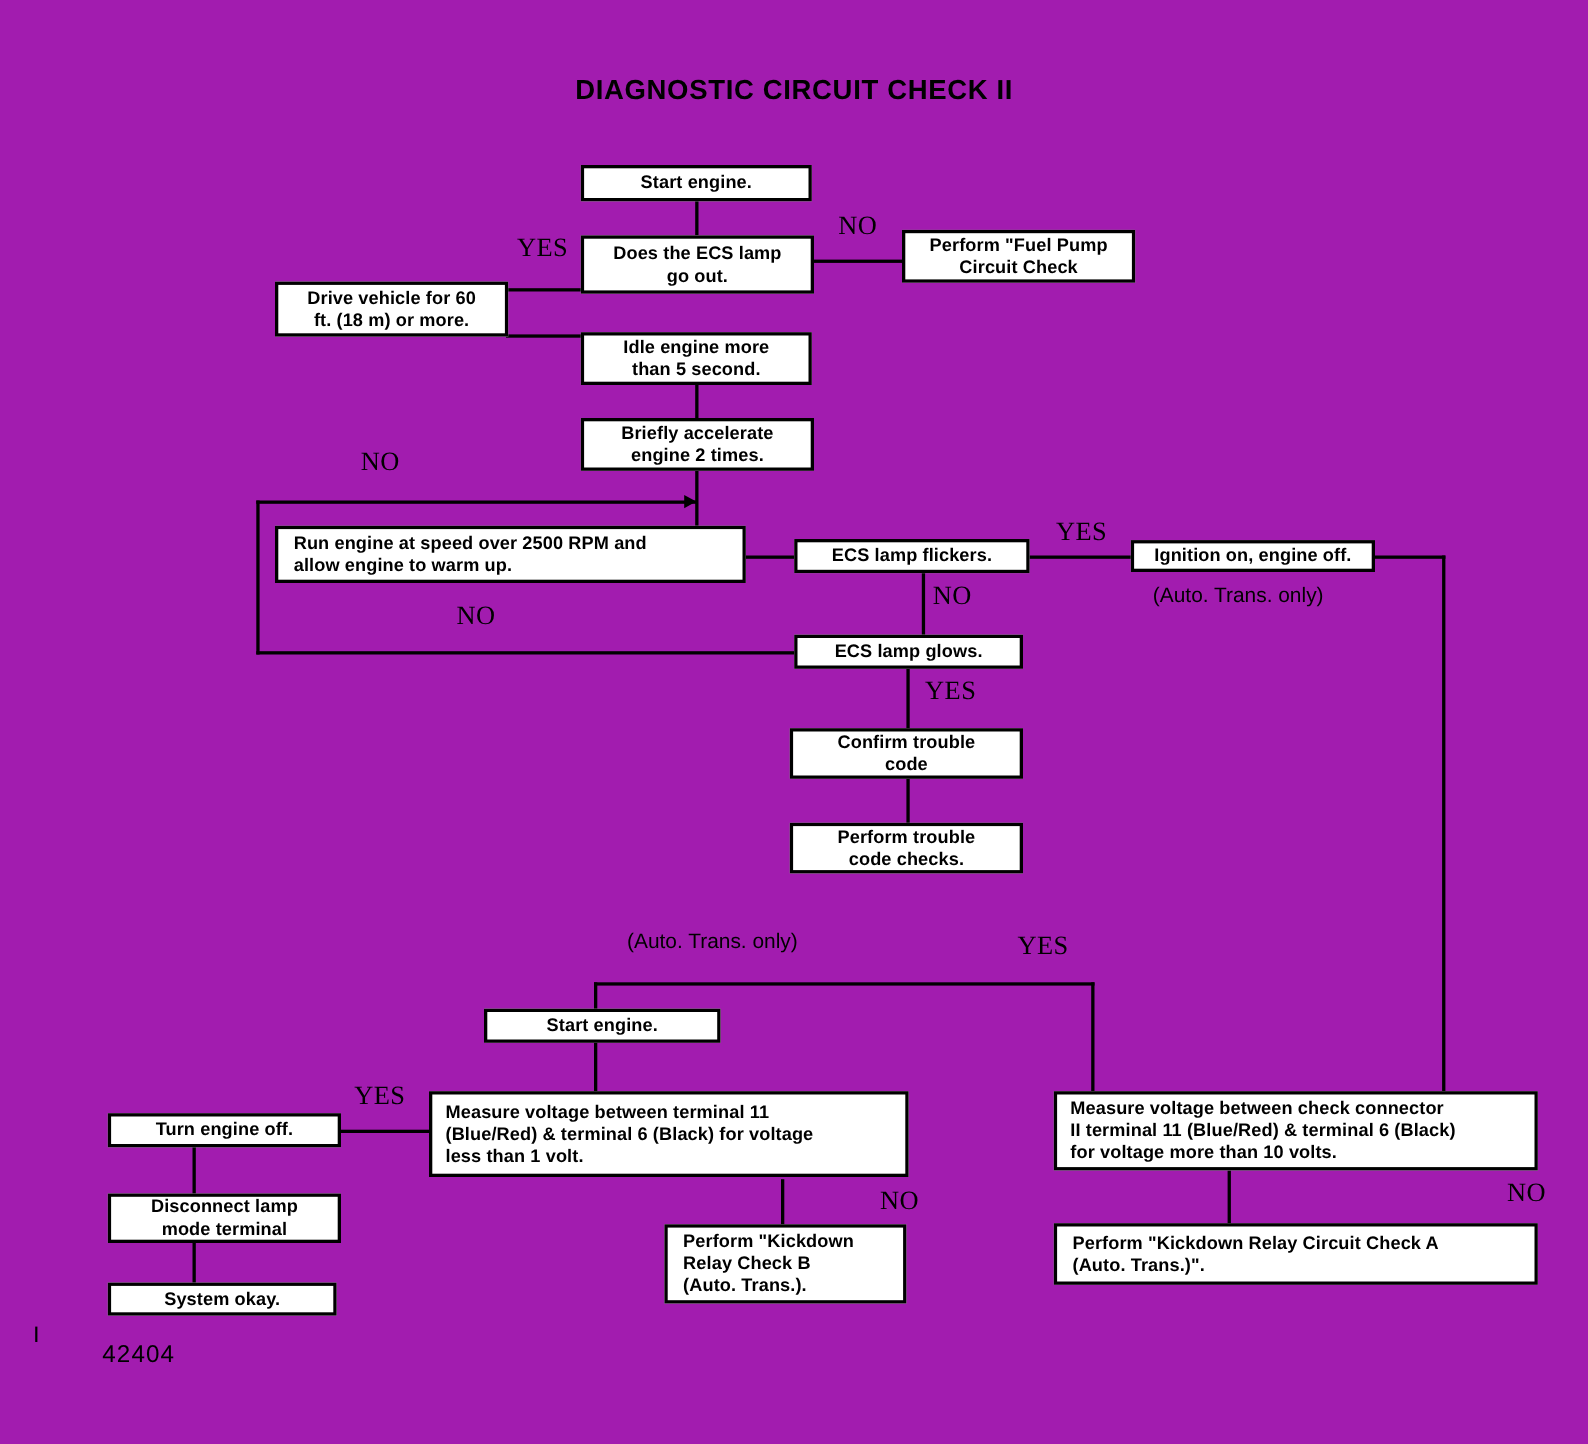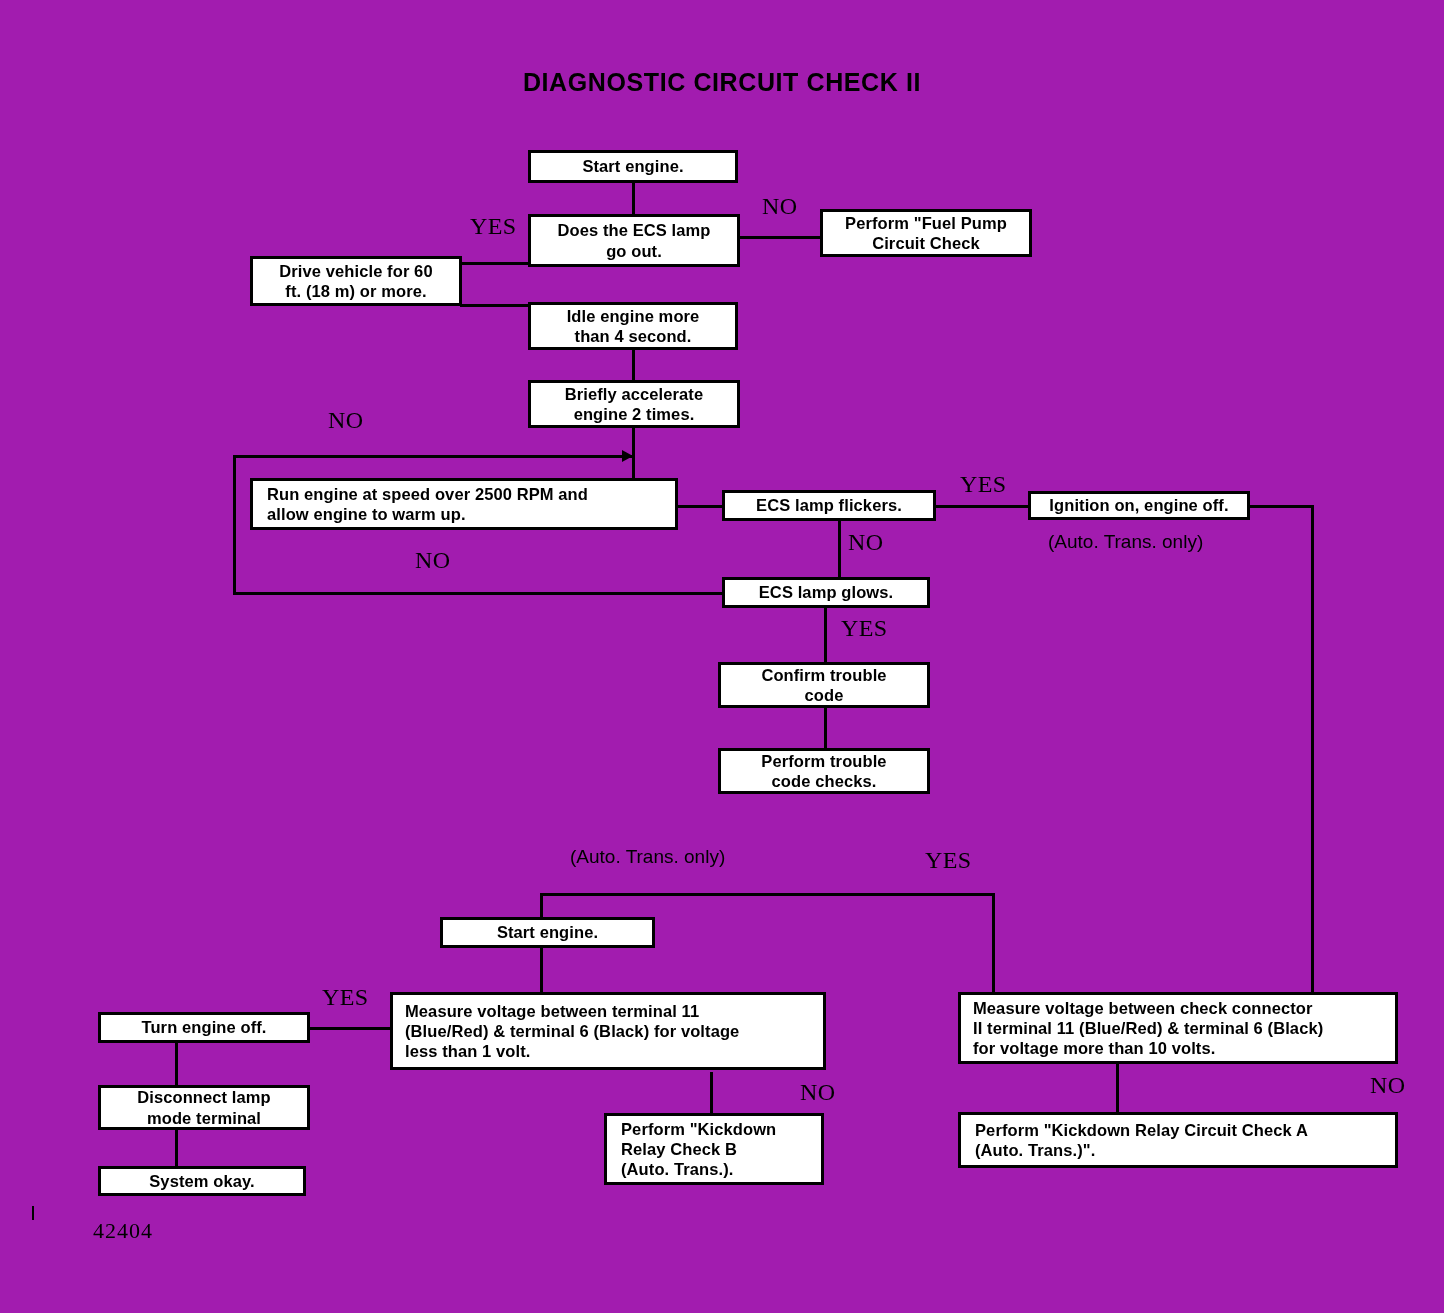--- a/index.html
+++ b/index.html
@@ -171,21 +171,21 @@
 Circuit Check</span>
   </div>
 
   <div class="box" style="left:250px; top:256px; width:212px; height:50px; white-space:pre-line;">
     <span class="inner">Drive vehicle for 60
 ft. (18 m) or more.</span>
   </div>
 
   <div class="box" style="left:528px; top:302px; width:210px; height:48px; white-space:pre-line;">
     <span class="inner">Idle engine more
-than 4 second.</span>
+than 5 second.</span>
   </div>
 
   <div class="box" style="left:528px; top:380px; width:212px; height:48px; white-space:pre-line;">
     <span class="inner">Briefly accelerate
 engine 2 times.</span>
   </div>
 
   <div class="box left" style="left:250px; top:478px; width:428px; height:52px; white-space:pre-line; padding-left:14px;">
     <span class="inner">Run engine at speed over 2500 RPM and
 allow engine to warm up.</span>
@@ -273,15 +273,15 @@
 
   <div class="lbl" style="left:800px; top:1079px;">NO</div>
 
   <div class="lbl" style="left:1370px; top:1072px;">NO</div>
 
   <div class="note" style="left:1048px; top:531px;">(Auto. Trans. only)</div>
 
   <div class="note" style="left:570px; top:846px;">(Auto. Trans. only)</div>
 
   <div class="figtick" style="left:32px; top:1206px;"></div>
-  <div class="figno" style="left:93px; top:1218px;font-family:Liberation Serif, serif;">42404</div>
+  <div class="figno" style="left:93px; top:1218px;">42404</div>
 
 </div>
 
 </body></html>

